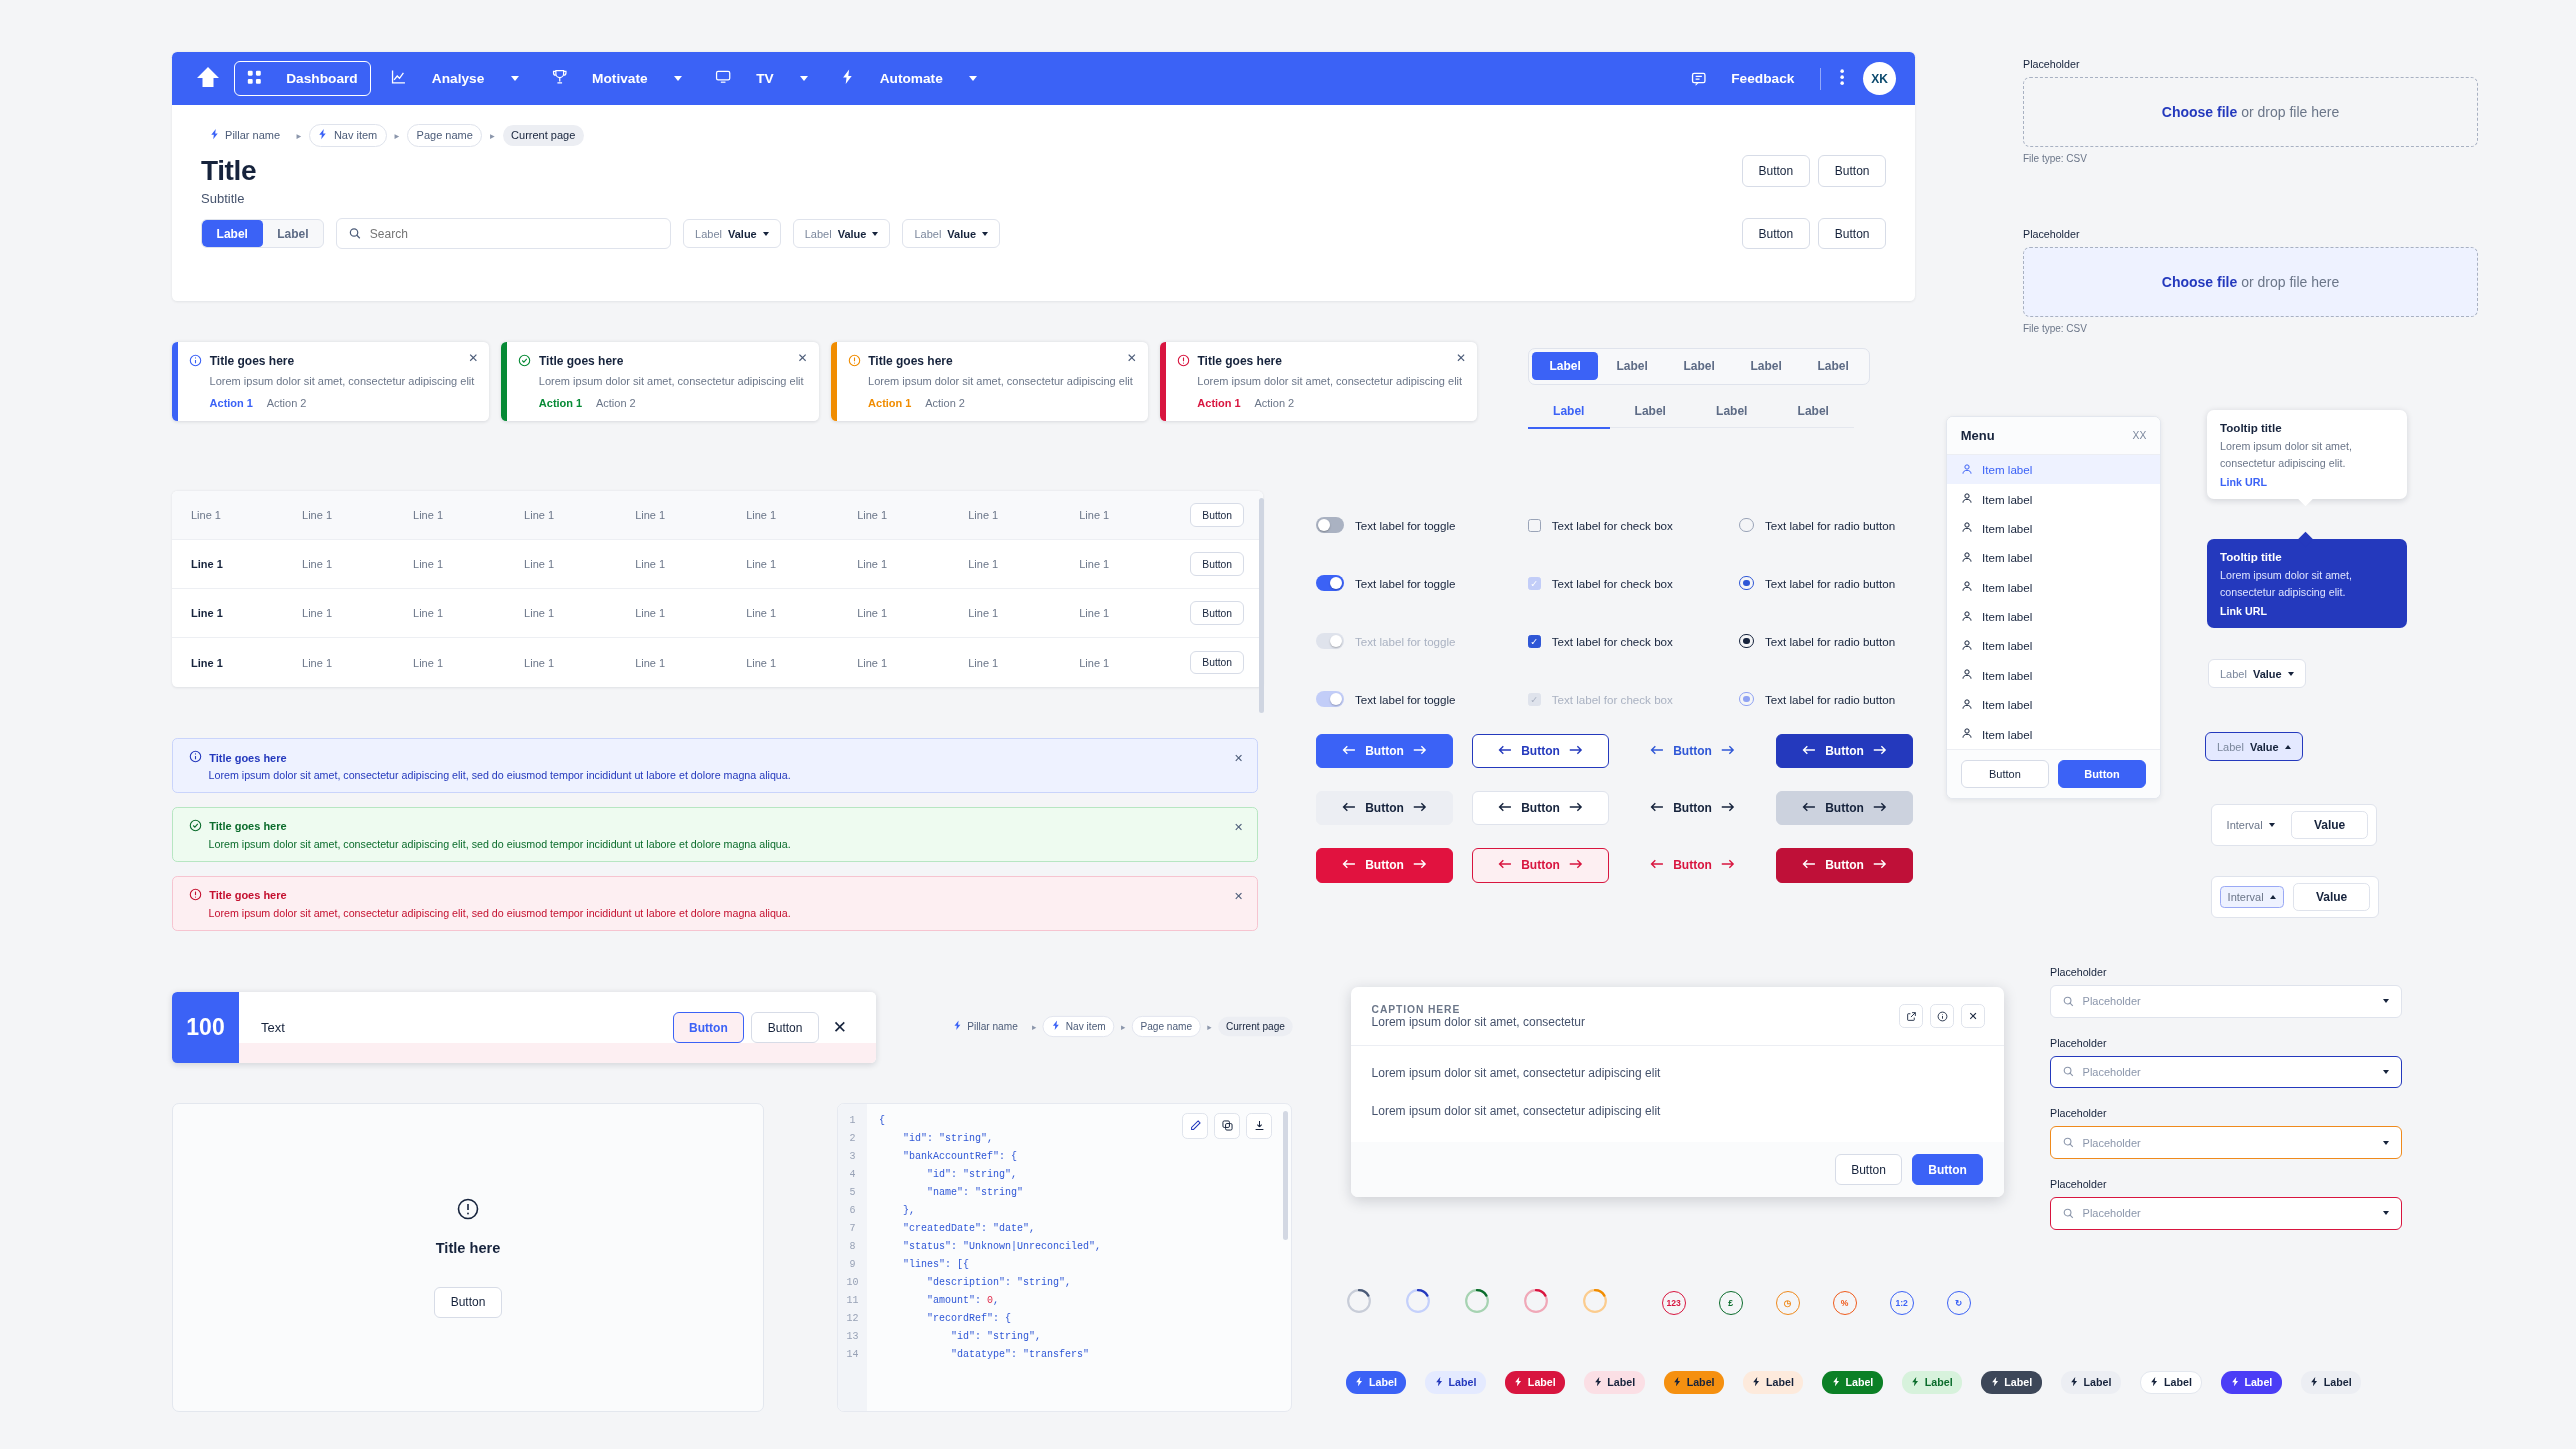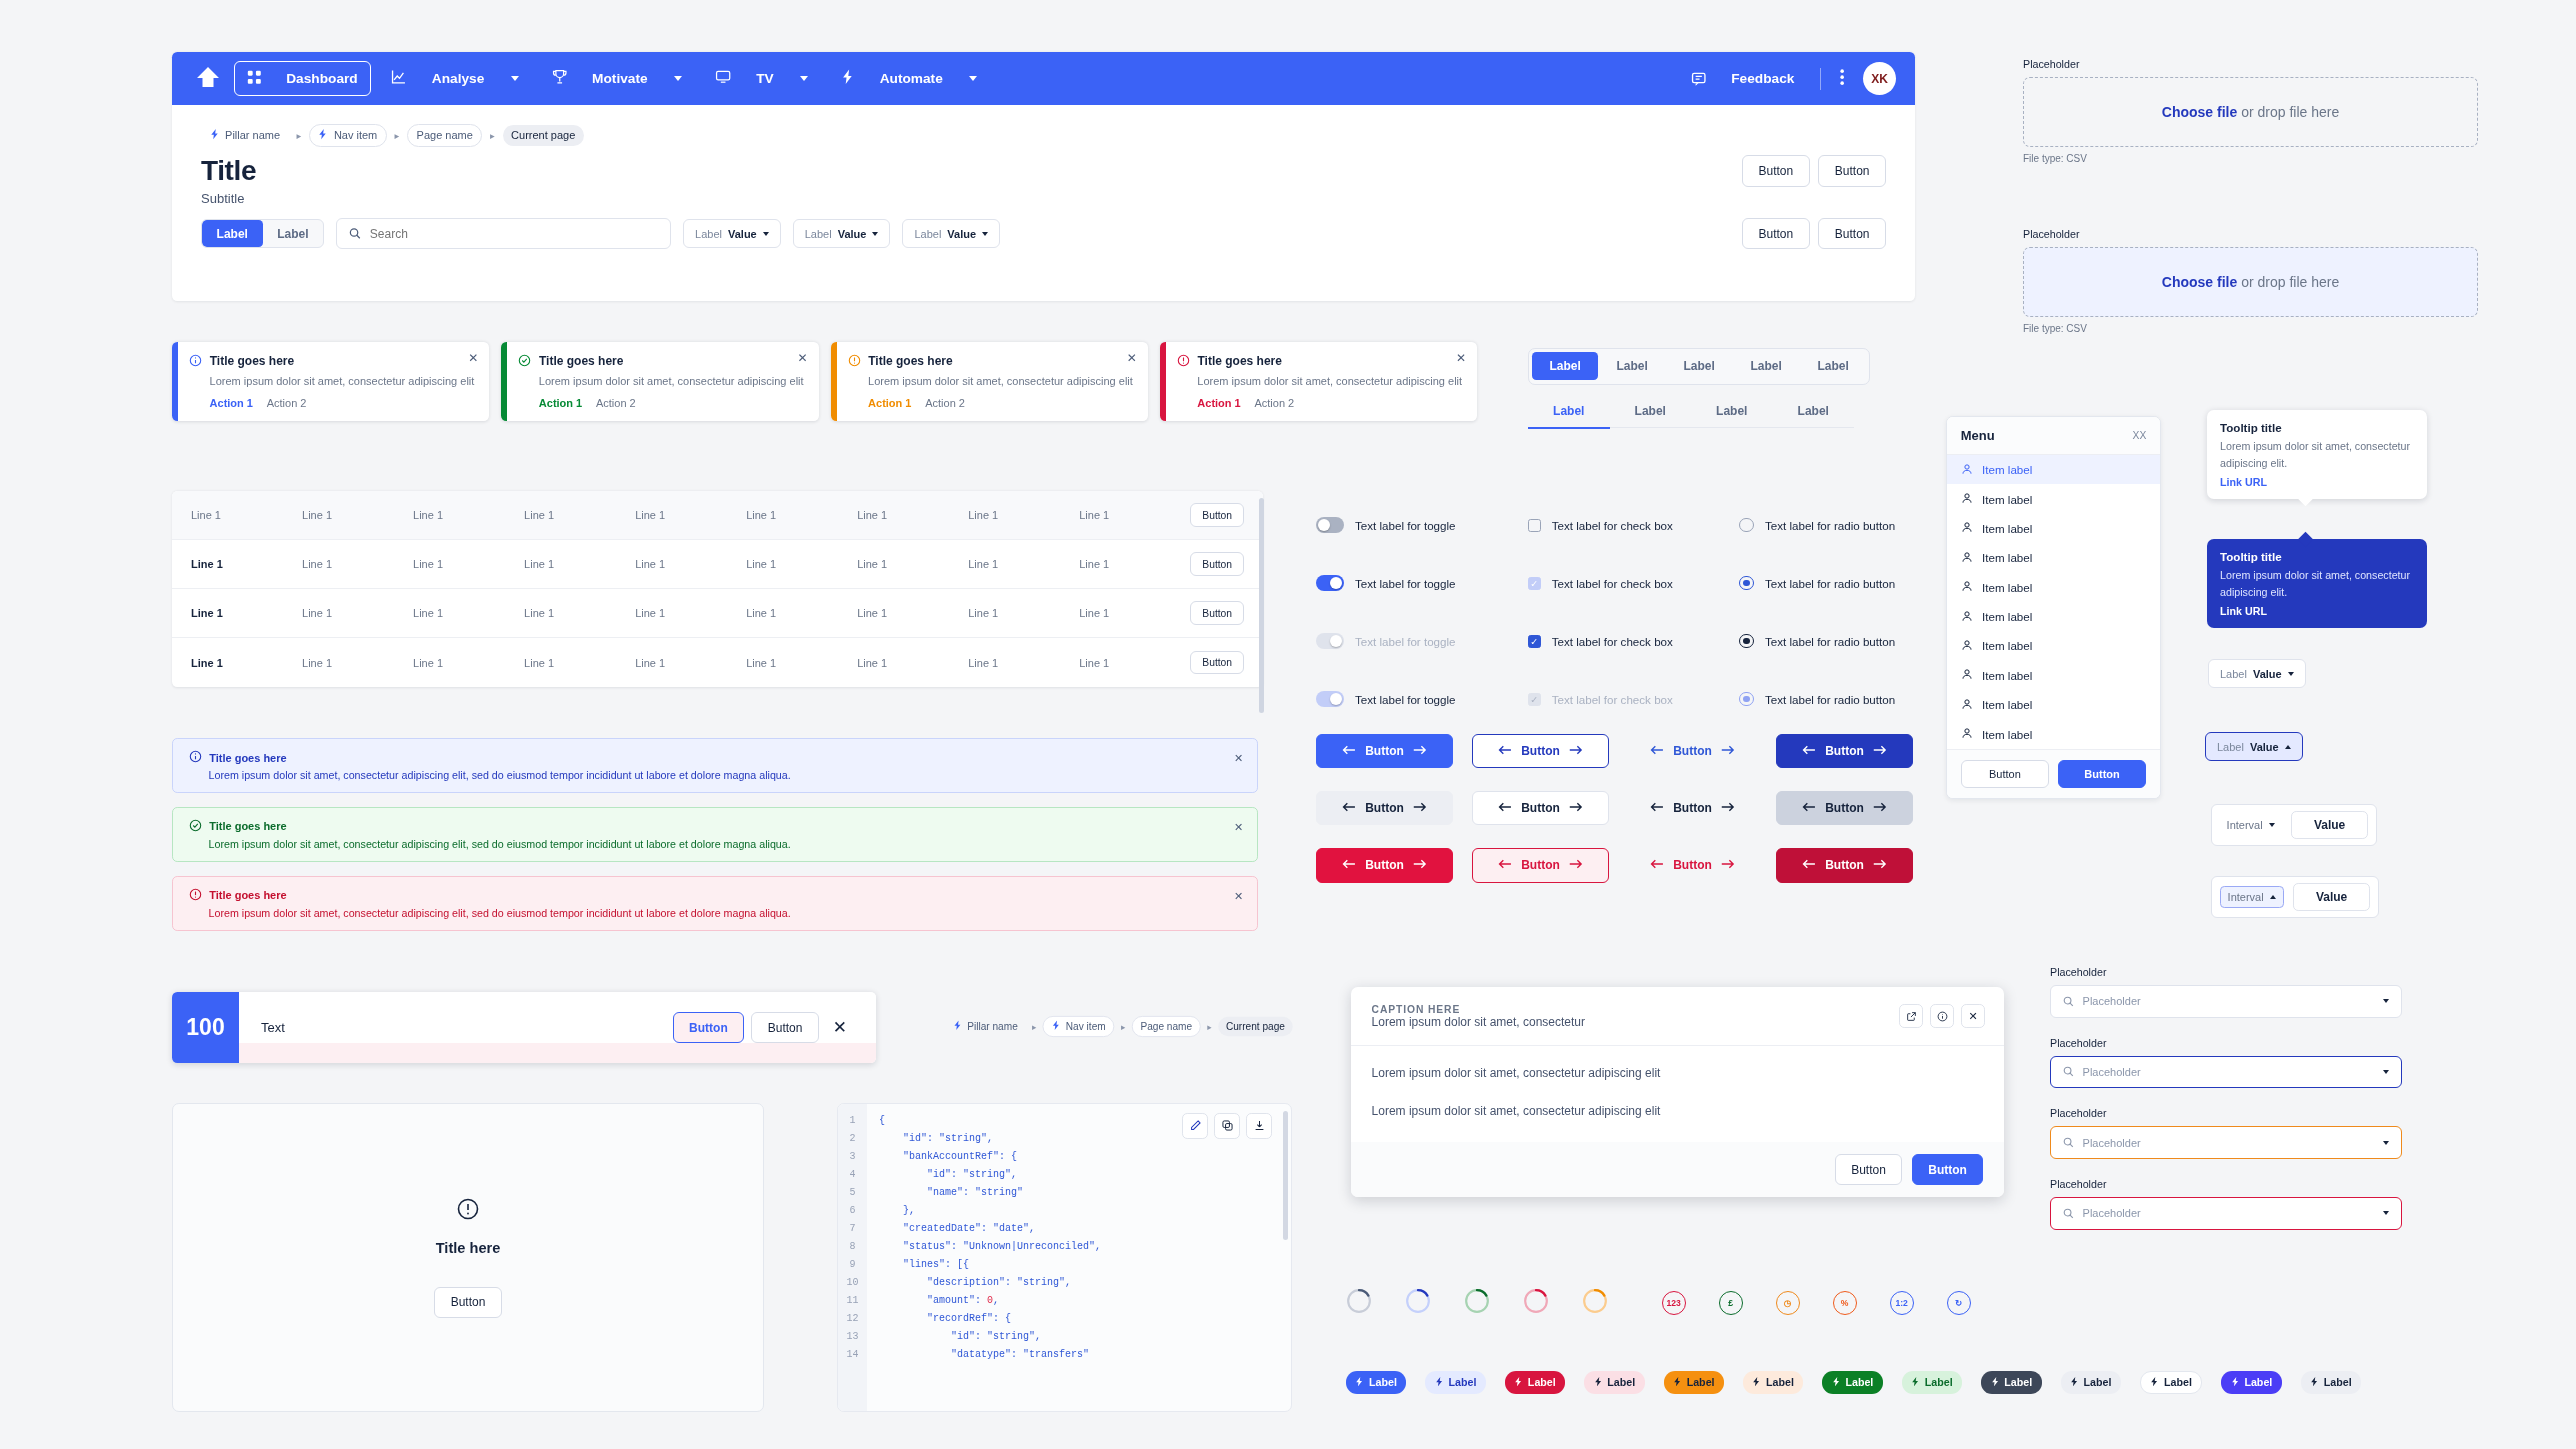--- a/index.html
+++ b/index.html
@@ -16,21 +16,21 @@
   
   #app-shell { left:172px; top:52px; width:1743px; height:249px; background:#fff; border-radius:5.2px; box-shadow:0 0.9px 2.6px rgba(16,24,40,.08); }
   #topnav { height:53px; background:#3b62f6; display:flex; align-items:center; padding:0 19px; border-radius:5.2px 5.2px 0 0; }
   .logo { width:34px; height:34px; display:flex; align-items:center; justify-content:center; }
   .navitem { display:flex; align-items:center; gap:25px; color:#fff; font-size:13.7px; font-weight:600; padding:7.7px 12px; border-radius:6px; margin-left:8.6px; white-space:nowrap; }
   .navitem.active { border:1.7px solid #fff; }
   .navitem svg { flex:none; }
   .nav-spacer { flex:1; }
   .nav-right { display:flex; align-items:center; gap:13.7px; }
   .nav-divider { width:0.9px; height:22px; background:rgba(255,255,255,.45); }
-  .avatar { width:33px; height:33px; border-radius:50%; background:#fff; color:#7f1d1d; font-size:12px; font-weight:700; display:flex; align-items:center; justify-content:center; }
+  .avatar { width:33px; height:33px; border-radius:50%; background:#fff; color:#0c4a6e; font-size:12px; font-weight:700; display:flex; align-items:center; justify-content:center; }
   .caret { width:0;height:0;border-left:4.3px solid transparent;border-right:4.3px solid transparent;border-top:5.2px solid #fff; margin-left:1.7px;}
 
   
   .crumbs { display:flex; align-items:center; gap:7.7px; padding:19px 29px 0 29px; }
   .crumb { display:flex; align-items:center; gap:5.2px; font-size:11px; color:#4b5b78; padding:4.3px 8.6px; border-radius:12px; white-space:nowrap;}
   .crumb.box { border:0.9px solid #dfe3ec; background:#fff; }
   .crumb.cur { background:#eceef3; color:#16233c; }
   .crumb-sep { color:#8b96ab; font-size:9.4px; }
 
   .title-row { display:flex; align-items:flex-start; padding:8.6px 29px 0 29px; }
@@ -142,21 +142,21 @@
   #menu .m-head { display:flex; align-items:center; padding:11px 13.7px; border-bottom:0.9px solid #eceef3; background:#fbfcfd;}
   #menu .m-title { font-size:13px; font-weight:700; flex:1; }
   #menu .m-xx { font-size:10.3px; color:#7b879c; }
   #menu .m-item { display:flex; align-items:center; gap:9.4px; padding:7.7px 13.7px; font-size:11.6px; color:#16233c;}
   #menu .m-item.sel { background:#eef2ff; color:#3b62f6; }
   #menu .m-foot { display:flex; gap:8.6px; padding:10.3px 13.7px; border-top:0.9px solid #eceef3; background:#fbfcfd;}
   #menu .m-foot .btn { flex:1; text-align:center; font-size:11px; padding:6.9px 0;}
   #menu .m-foot .btn.pri { background:#3b62f6; color:#fff; border-color:#3b62f6; font-weight:700;}
 
   
-  .tt { width:220px; border-radius:6.9px; padding:11px 13px; position:relative;}
+  .tt { width:200px; border-radius:6.9px; padding:11px 13px; position:relative;}
   .tt .tt-title { font-size:11.6px; font-weight:700; margin-bottom:4.3px;}
   .tt .tt-body { font-size:10.7px; line-height:1.55;}
   .tt .tt-link { font-size:10.7px; font-weight:700; margin-top:4.3px; display:block;}
   .tt.light { background:#fff; box-shadow:0 1.7px 6px rgba(16,24,40,.14); color:#16233c;}
   .tt.light .tt-body { color:#6b7689;} .tt.light .tt-link{ color:#3b62f6;}
   .tt.dark { background:#2439bd; color:#fff;}
   .tt.dark .tt-body{ color:#dfe4ff;} .tt.dark .tt-link{ color:#fff;}
   .tt .arrow { position:absolute; left:93px; width:11px; height:11px; transform:rotate(45deg);}
   .tt.light .arrow { bottom:-5.2px; background:#fff; }
   .tt.dark .arrow { top:-5.2px; background:#2439bd; }

